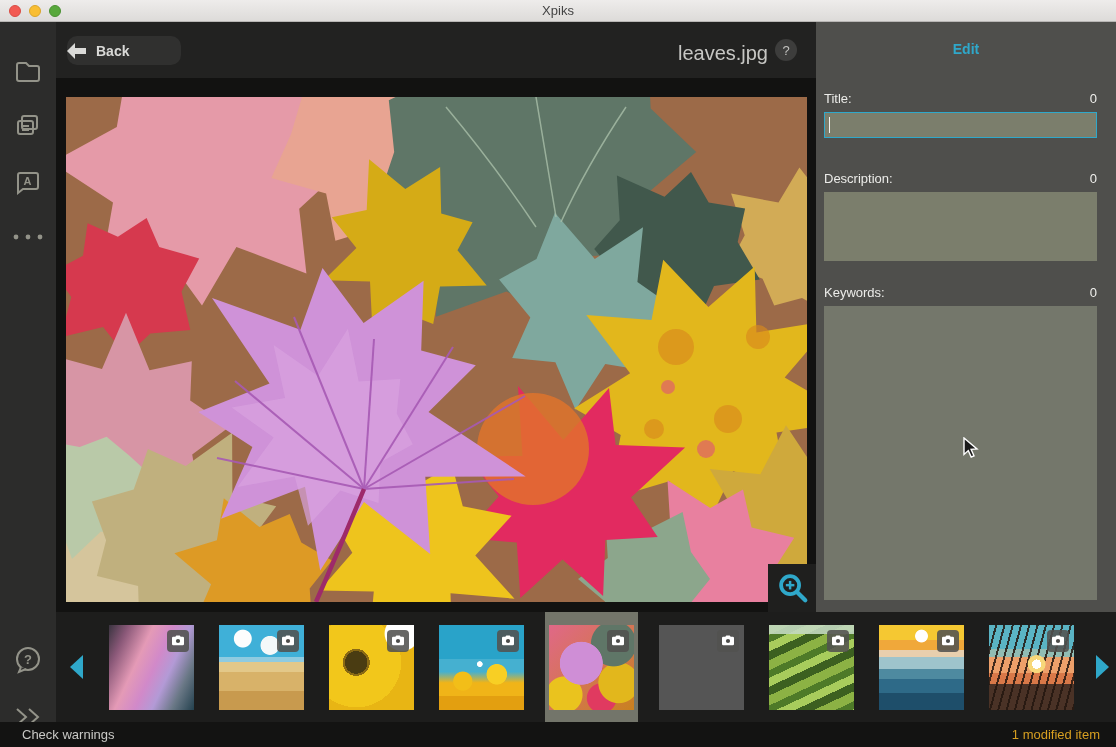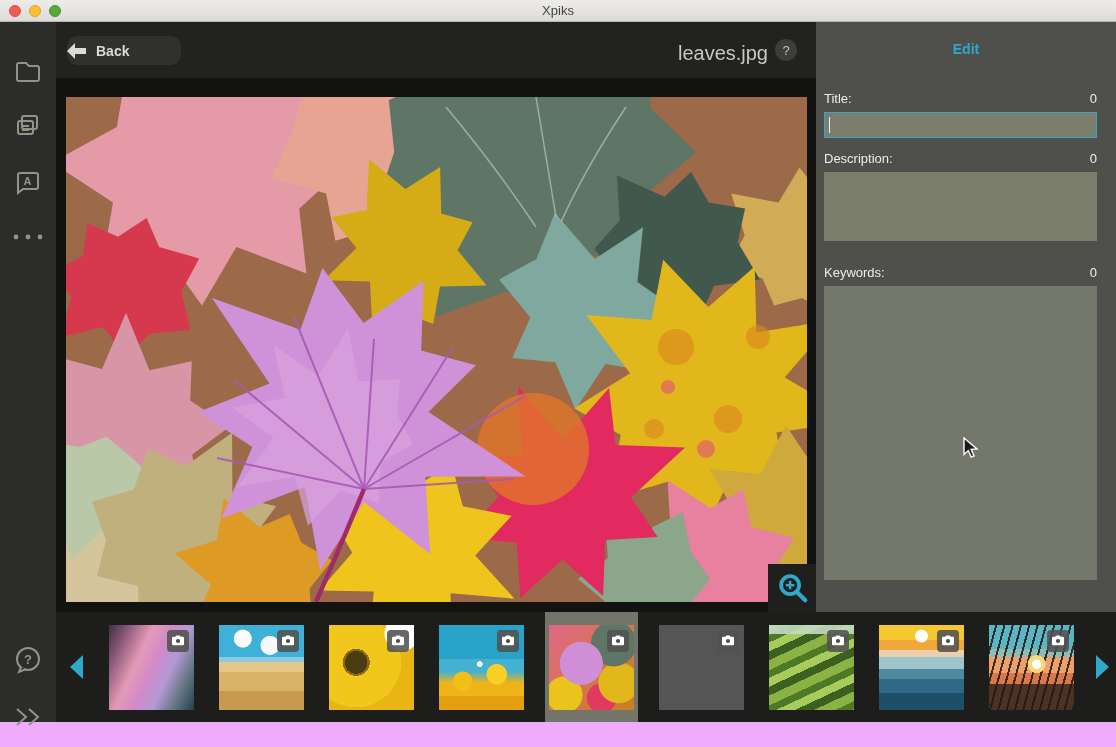--- a/index.html
+++ b/index.html
@@ -280,21 +280,21 @@
     </div>
     <div class="panel-content">
       <div class="field-head">
         <span>Title:</span>
         <span class="count">0</span>
       </div>
       <div class="caret">
         <input class="title-input" type="text" value="" style="">
       </div>
 
-      <div class="field-head" style="margin-top:13px">
+      <div class="field-head" style="margin-top:33px">
         <span>Description:</span>
         <span class="count">0</span>
       </div>
       <textarea class="desc-box" style=""></textarea>
 
       <div class="field-head" style="margin-top:20px">
         <span>Keywords:</span>
         <span class="count">0</span>
       </div>
       <div class="kw-box"></div>
@@ -392,17 +392,21 @@
                 <path d="M1 3 q0-1.3 1.3-1.3 h2 l1-1.3 h3.4 l1 1.3 h2 Q13 1.7 13 3 v6 q0 1.3-1.3 1.3 H2.3 Q1 10.3 1 9 Z" fill="#fff"></path>
                 <circle cx="7" cy="6" r="2.1" fill="#4c4c4a"></circle>
               </svg>
             </span>
           </div>
         </div>
       </div>
     <div class="strip-arrow right"></div>
   </div>
 
+  <div class="statusbar">
+    <span class="left">Check warnings</span>
+    <span class="right">1 modified item</span>
+  </div>
 
   <svg class="cursor" width="16" height="22" viewBox="0 0 16 22">
     <path d="M1 1 L1 17.5 L5.3 13.6 L8.2 20 L11 18.8 L8.1 12.4 L14 12 Z" fill="#1a1a1a" stroke="#ffffff" stroke-width="1.4"></path>
   </svg>
 </div>
 
 </body></html>

